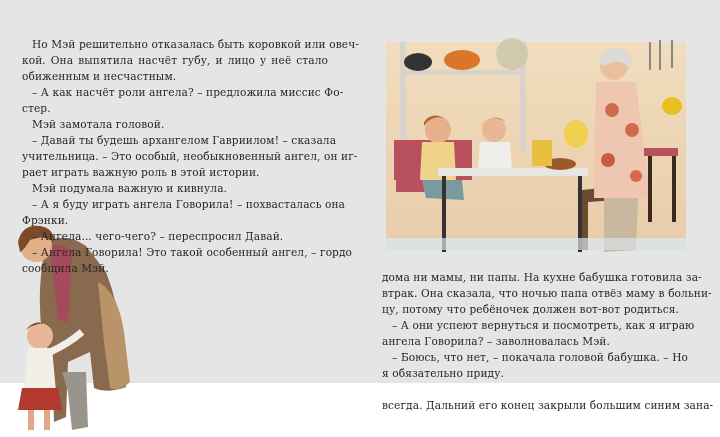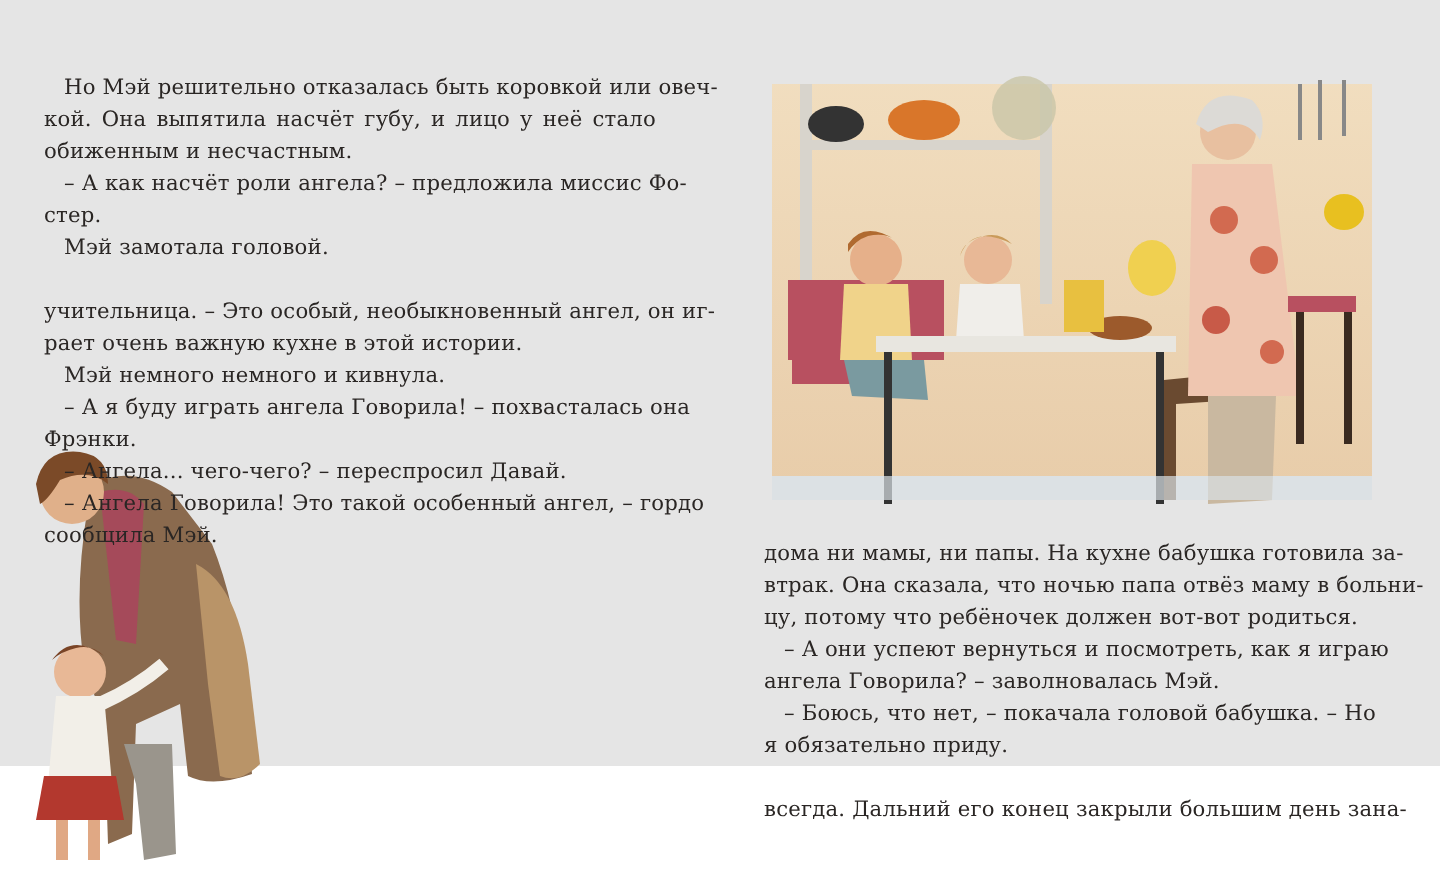--- a/index.html
+++ b/index.html
@@ -38,23 +38,24 @@
     <rect x="38" y="198" width="6" height="20" fill="#e0a884"></rect>
     <path d="M44 140 Q62 132 76 120" stroke="#f2efe8" stroke-width="7" fill="none"></path>
   </svg>
 
   <div class="line just" style="left:32px;top:36px;width:296px">Но Мэй решительно отказалась быть коровкой или овеч-</div>
   <div class="line just" style="left:22px;top:52px;width:306px">кой. Она выпятила насчёт губу, и лицо у неё стало</div>
   <div class="line" style="left:22px;top:68px">обиженным и несчастным.</div>
   <div class="line just" style="left:32px;top:84px;width:296px">– А как насчёт роли ангела? – предложила миссис Фо-</div>
   <div class="line" style="left:22px;top:100px">стер.</div>
   <div class="line" style="left:32px;top:116px">Мэй замотала головой.</div>
+  <div class="line just" style="left:32px;top:132px;width:296px">– Давай ты будешь архангелом Гавриилом! – сказала</div>
   <div class="line just" style="left:22px;top:148px;width:306px">учительница. – Это особый, необыкновенный ангел, он иг-</div>
-  <div class="line" style="left:22px;top:164px">рает очень важную кухне в этой истории.</div>
-  <div class="line" style="left:32px;top:180px">Мэй немного немного и кивнула.</div>
+  <div class="line" style="left:22px;top:164px">рает играть важную роль в этой истории.</div>
+  <div class="line" style="left:32px;top:180px">Мэй подумала важную и кивнула.</div>
   <div class="line just" style="left:32px;top:196px;width:296px">– А я буду играть ангела Говорила! – похвасталась она</div>
   <div class="line" style="left:22px;top:212px">Фрэнки.</div>
   <div class="line" style="left:32px;top:228px">– Ангела... чего-чего? – переспросил Давай.</div>
   <div class="line just" style="left:32px;top:244px;width:296px">– Ангела Говорила! Это такой особенный ангел, – гордо</div>
   <div class="line" style="left:22px;top:260px">сообщила Мэй.</div>
 
 </div>
 
 <div class="page right">
 
@@ -116,14 +117,14 @@
     <rect x="4" y="208" width="300" height="12" fill="#d8dfe4" opacity="0.7"></rect>
   </svg>
 
   <div class="line just" style="left:22px;top:269px;width:306px">дома ни мамы, ни папы. На кухне бабушка готовила за-</div>
   <div class="line just" style="left:22px;top:285px;width:306px">втрак. Она сказала, что ночью папа отвёз маму в больни-</div>
   <div class="line" style="left:22px;top:301px">цу, потому что ребёночек должен вот-вот родиться.</div>
   <div class="line just" style="left:32px;top:317px;width:296px">– А они успеют вернуться и посмотреть, как я играю</div>
   <div class="line" style="left:22px;top:333px">ангела Говорила? – заволновалась Мэй.</div>
   <div class="line just" style="left:32px;top:349px;width:296px">– Боюсь, что нет, – покачала головой бабушка. – Но</div>
   <div class="line" style="left:22px;top:365px">я обязательно приду.</div>
-  <div class="line just" style="left:22px;top:397px;width:306px">всегда. Дальний его конец закрыли большим день зана-</div>
+  <div class="line just" style="left:22px;top:397px;width:306px">всегда. Дальний его конец закрыли большим синим зана-</div>
 </div>
 
 </body></html>

